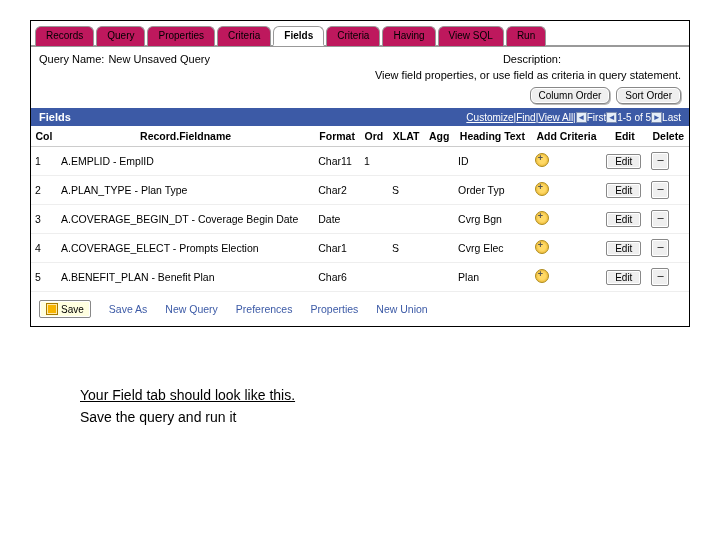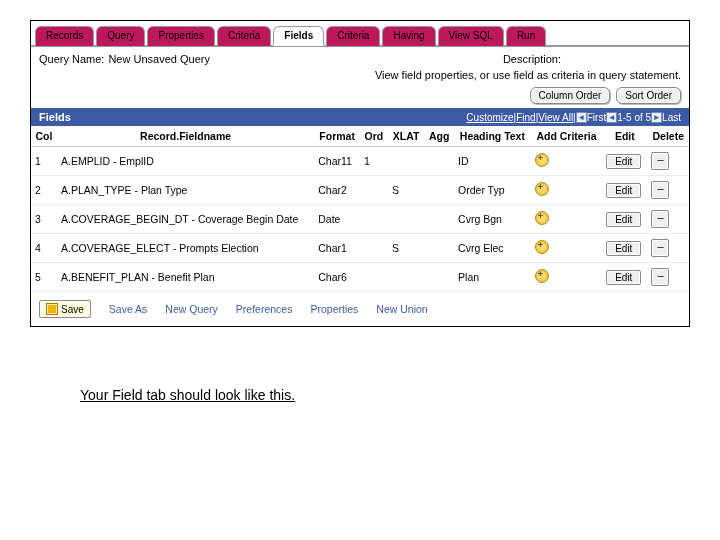--- a/index.html
+++ b/index.html
@@ -325,13 +325,14 @@
     <a class="link">Preferences</a>
     <a class="link">Properties</a>
     <a class="link">New Union</a>
     <span class="spacer"></span>
   </div>
 
 </div>
 
 <div class="below-text">
   <p><u>Your Field tab should look like this.</u></p>
+  <p>Save the query and run it</p>
 </div>
 
 </body></html>

